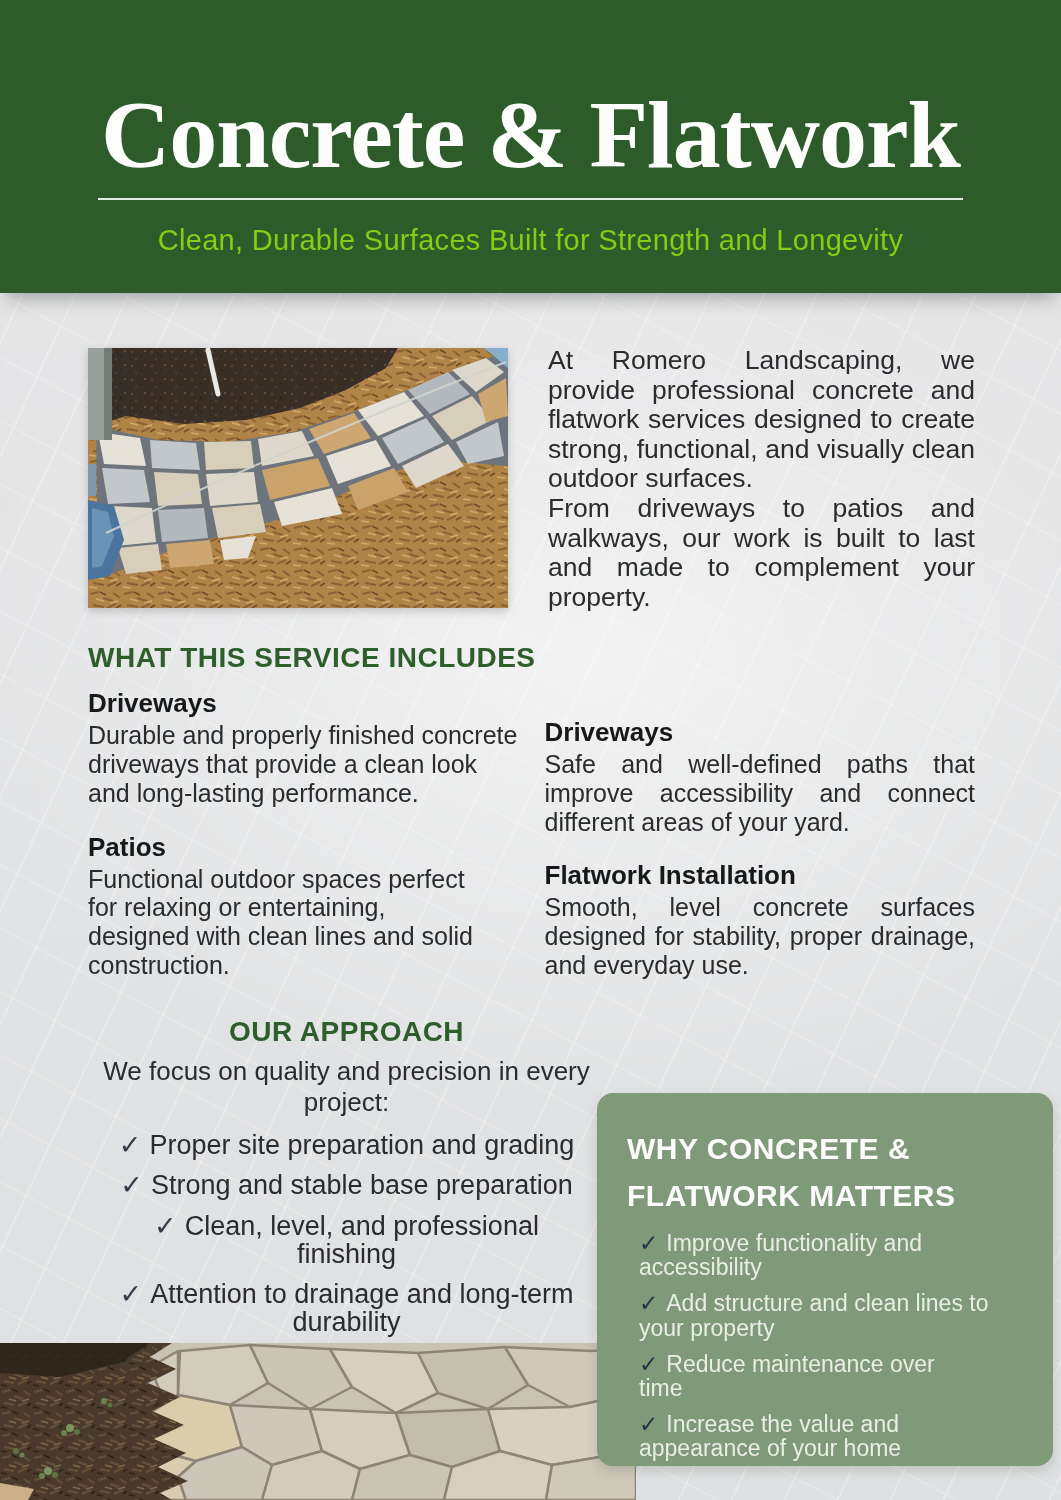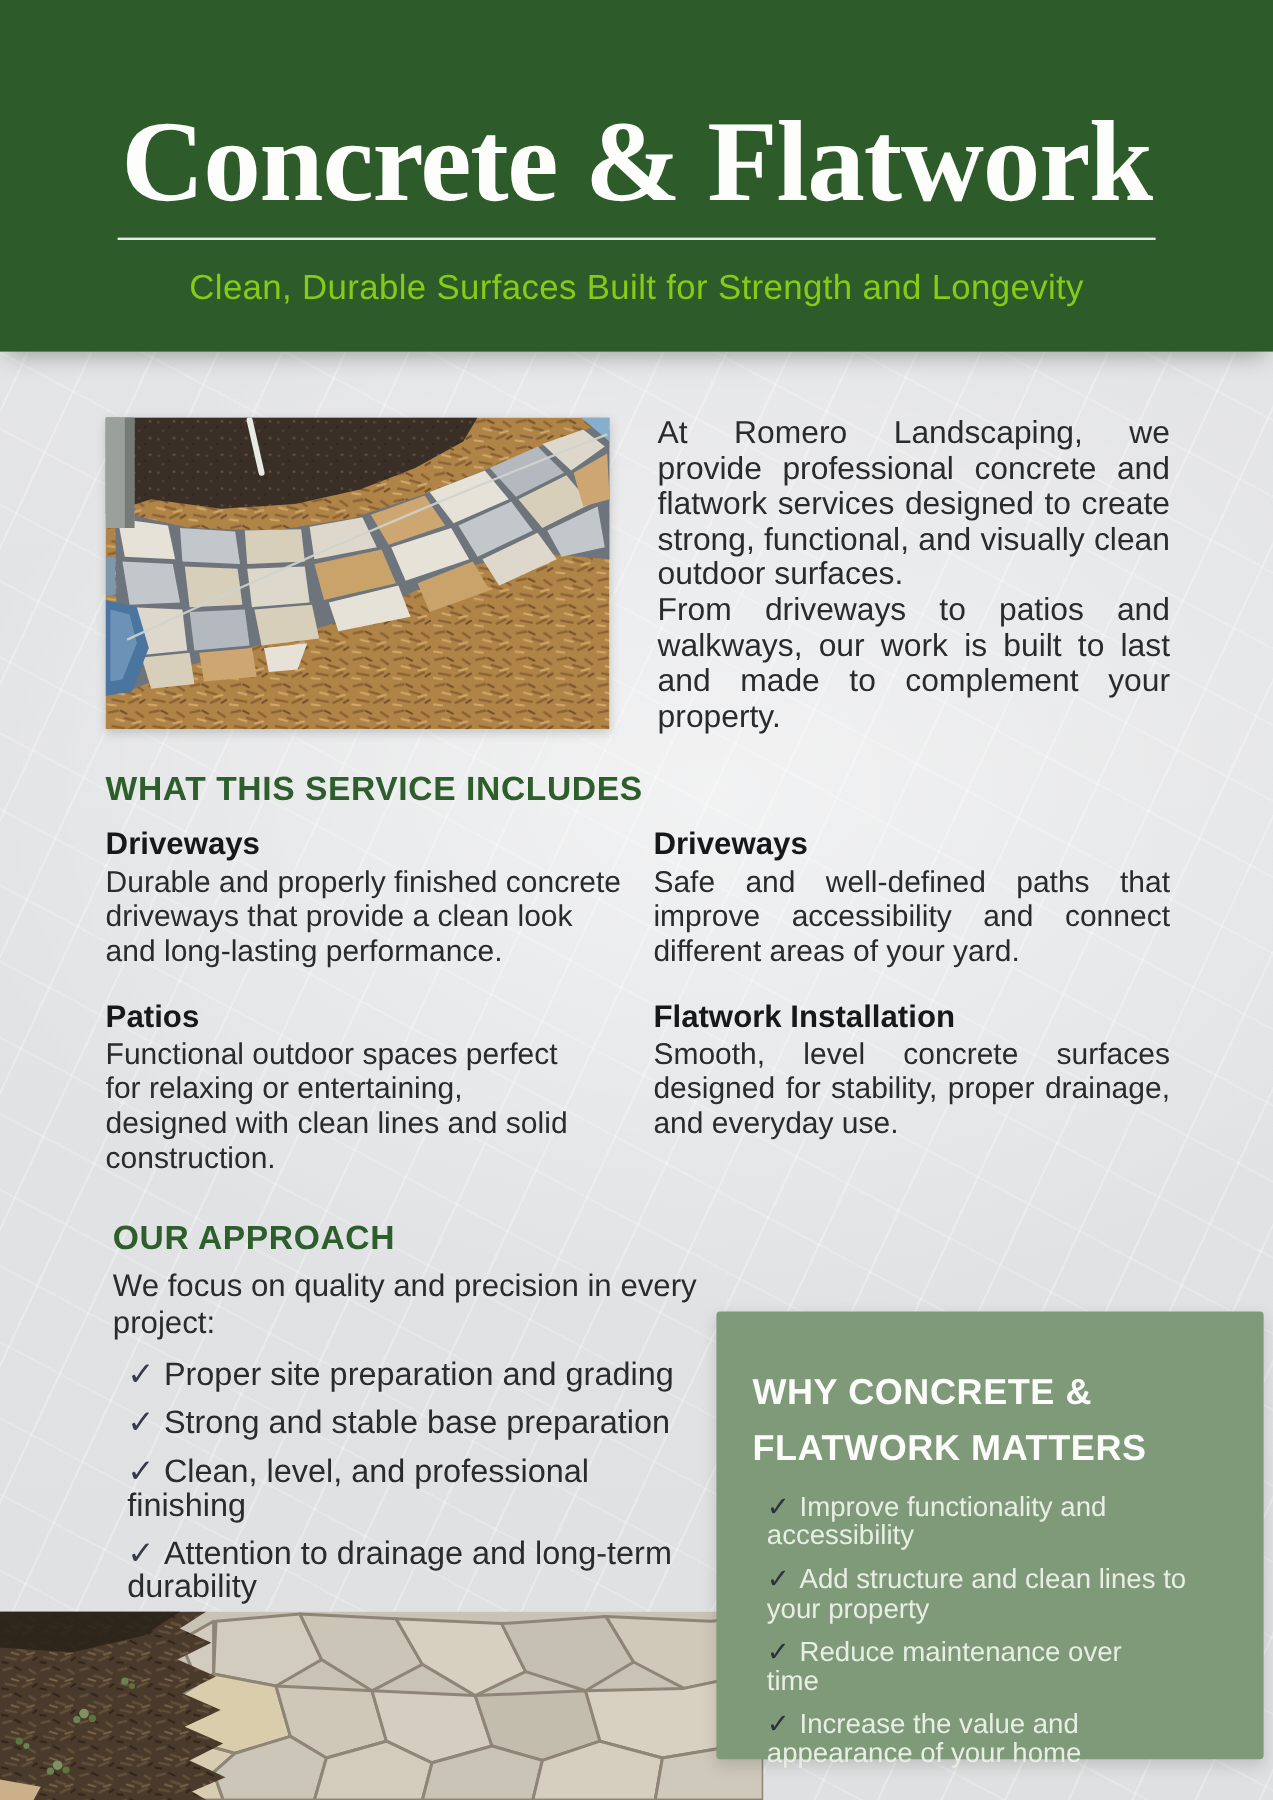--- a/index.html
+++ b/index.html
@@ -27,37 +27,37 @@
   
   main{position:relative;padding:51px 86px 0 88px;}
   .top-row{display:flex;gap:40px;align-items:center;}
   .photo{margin:0;}
   .photo-top{flex:none;width:420px;height:260px;box-shadow:0 3px 8px rgba(60,60,60,.25);}
   .photo-top svg,.photo-bottom svg{display:block;width:100%;height:100%;}
   .intro{flex:1;margin:2px 0 0;font-size:26.5px;line-height:29.6px;text-align:justify;}
   .intro p{margin:0;}
   h2.green{margin:0 0 14px;font-size:28px;font-weight:bold;letter-spacing:.5px;color:#2e5e2c;}
   .services{margin-top:30px;}
-  .cols{display:flex;gap:26px;}
+  .cols{display:flex;gap:26px;align-items:flex-end;}
   .col{flex:1;font-size:25px;line-height:28.75px;}
   .item{margin-bottom:24px;}
   .item h3{margin:0 0 3px;font-size:26px;line-height:30px;color:#161819;}
   .item p{margin:0;}
   .col-right .item p{text-align:justify;}
   .patios-body{max-width:402px;}
   
-  .approach{margin:12px 0 0 6px;width:505px;}
+  .approach{margin:12px 0 0 6px;width:505px;text-align:center;}
   .approach h2{margin-bottom:8px;}
   .approach .lead{margin:0;font-size:26px;line-height:31.7px;}
   .check-line{margin:12px;font-size:27px;line-height:28.3px;}
   .check{font-weight:bold;color:#343b49;margin-right:8px;}
   
   .why-box{
     position:absolute;left:597px;top:1093px;width:456px;height:373px;z-index:3;
-    box-sizing:border-box;padding:44px 20px 0 30px;border-radius:3px;
+    box-sizing:border-box;padding:32px 20px 0 30px;border-radius:16px;
     background:#7f9a79;box-shadow:0 5px 12px rgba(50,60,50,.18);
   }
   .why-box h2{margin:0;font-size:30px;line-height:47px;letter-spacing:.5px;color:#fcfdfb;font-weight:bold;}
   .why-box .lead{margin:1px 0 0;white-space:nowrap;}
   .why-box p{font-size:23px;line-height:24.2px;color:#e9eee5;margin:12px;}
   .why-box .check{color:#2b3140;}
   .w1{max-width:345px;} .w2{max-width:392px;} .w3{max-width:330px;} .w4{max-width:322px;}
   
   .photo-bottom{position:absolute;left:0;top:1343px;width:636px;height:157px;z-index:1;}
 </style>

